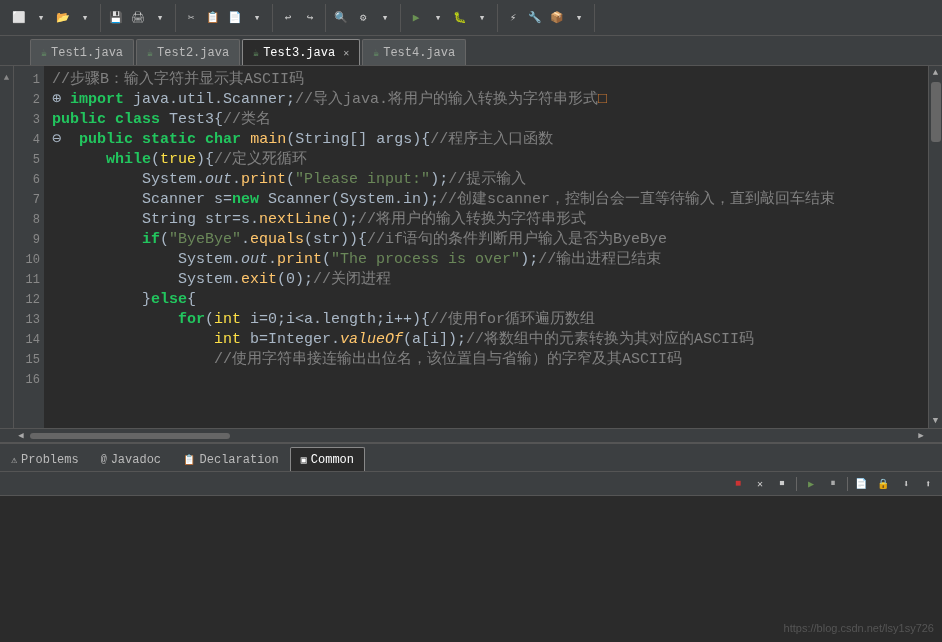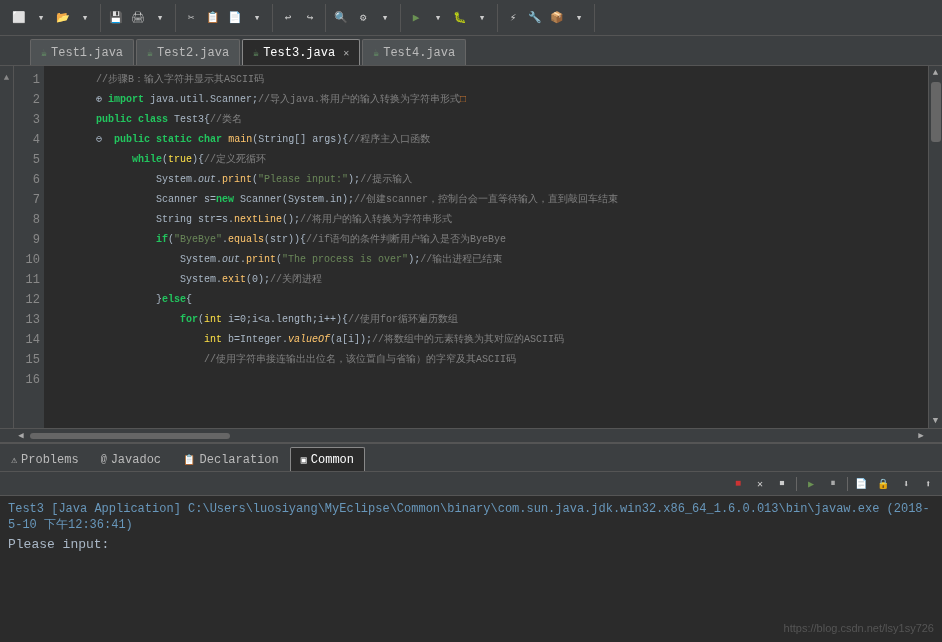--- a/index.html
+++ b/index.html
@@ -91,22 +91,21 @@
       font-size: 12px;
       line-height: 20px;
       user-select: none;
     }
     #code-area {
       flex: 1;
       overflow-y: auto;
       overflow-x: auto;
       padding: 4px 8px;
       line-height: 20px;
-      font-size: 10px;
-      margin-left: 44px;
+      font-size: 15px;
     }
     #code-area::-webkit-scrollbar { width: 12px; height: 12px; }
     #code-area::-webkit-scrollbar-track { background: #3c3f41; }
     #code-area::-webkit-scrollbar-thumb { background: #666; }
 
     
     #vscroll {
       width: 14px;
       background: #3c3f41;
       border-left: 1px solid #555;
@@ -417,21 +416,15 @@
     <div class="bt-separator"></div>
     <div class="bt-btn" style="color:#6a9153">▶</div>
     <div class="bt-btn">⏸</div>
     <div class="bt-separator"></div>
     <div class="bt-btn">📄</div>
     <div class="bt-btn">🔒</div>
     <div class="bt-btn">⬇</div>
     <div class="bt-btn">⬆</div>
   </div>
 
-  <div id="console-output">
-    <div style="color:#6897bb; font-size:12px; margin-bottom:4px;">
-      <span>Test3 [Java Application] C:\Users\luosiyang\MyEclipse\Common\binary\com.sun.java.jdk.win32.x86_64_1.6.0.013\bin\javaw.exe (2018-5-10 下午12:36:41)</span>
-    </div>
-    <div style="color:#a9b7c6">Please input:</div>
-  </div>
 </div>
 
 <div id="watermark">https://blog.csdn.net/lsy1sy726</div>
 
 </body></html>

